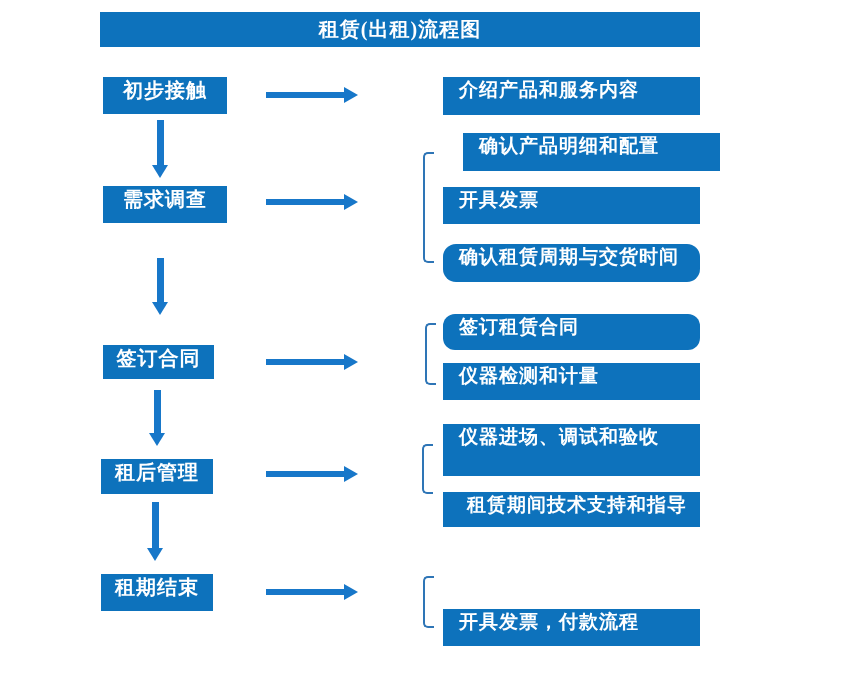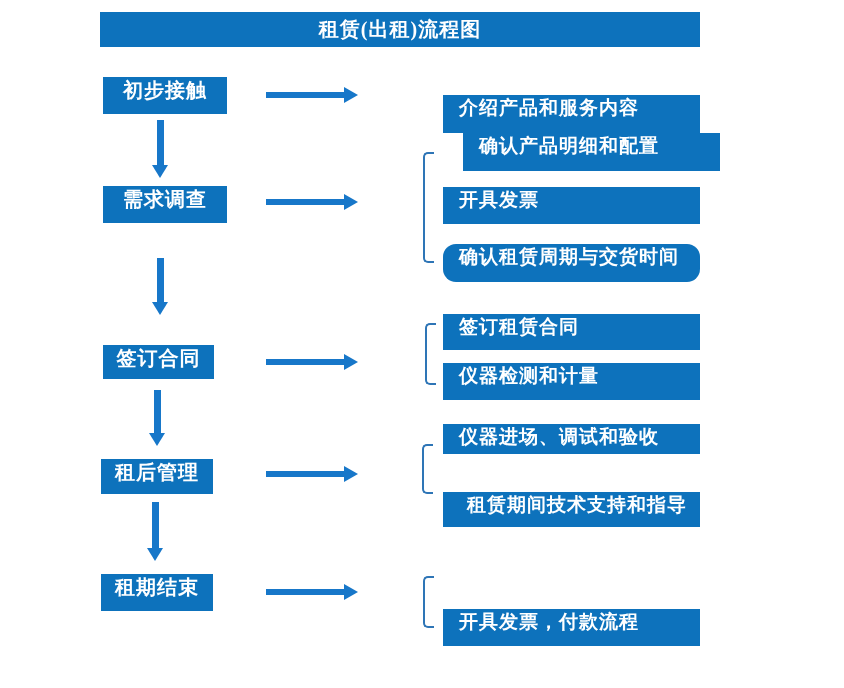--- a/index.html
+++ b/index.html
@@ -110,42 +110,42 @@
   <div class="box step" style="left:103px; top:345px; width:111px; height:34px;">
     <span>签订合同</span>
   </div>
   <div class="box step" style="left:101px; top:459px; width:112px; height:35px;">
     <span>租后管理</span>
   </div>
   <div class="box step" style="left:101px; top:574px; width:112px; height:37px;">
     <span>租期结束</span>
   </div>
 
-  <div class="box detail" style="left:443px; top:77px;  width:257px; height:38px;margin-top:18px;">
+  <div class="box detail" style="left:443px; top:77px;  width:257px; height:38px;">
     <span>介绍产品和服务内容</span>
   </div>
 
   <div class="box detail" style="left:463px; top:133px; width:257px; height:38px;">
     <span>确认产品明细和配置</span>
   </div>
   <div class="box detail" style="left:443px; top:187px; width:257px; height:37px;">
     <span>开具发票</span>
   </div>
   <div class="box detail" style="left:443px; top:244px; width:257px; height:38px;border-radius:13px;">
     <span>确认租赁周期与交货时间</span>
   </div>
 
-  <div class="box detail" style="left:443px; top:314px; width:257px; height:36px;">
+  <div class="box detail" style="left:443px; top:314px; width:257px; height:36px;border-radius:12px;">
     <span>签订租赁合同</span>
   </div>
   <div class="box detail" style="left:443px; top:363px; width:257px; height:37px;">
     <span>仪器检测和计量</span>
   </div>
 
-  <div class="box detail" style="left:443px; top:424px; width:257px; height:30px;">
+  <div class="box detail" style="left:443px; top:424px; width:257px; height:52px;">
     <span>仪器进场、调试和验收</span>
   </div>
   <div class="box detail" style="left:443px; top:492px; width:257px; height:35px;padding-left:24px;">
     <span>租赁期间技术支持和指导</span>
   </div>
 
   <div class="box detail" style="left:443px; top:609px; width:257px; height:37px;">
     <span>开具发票，付款流程</span>
   </div>
 

